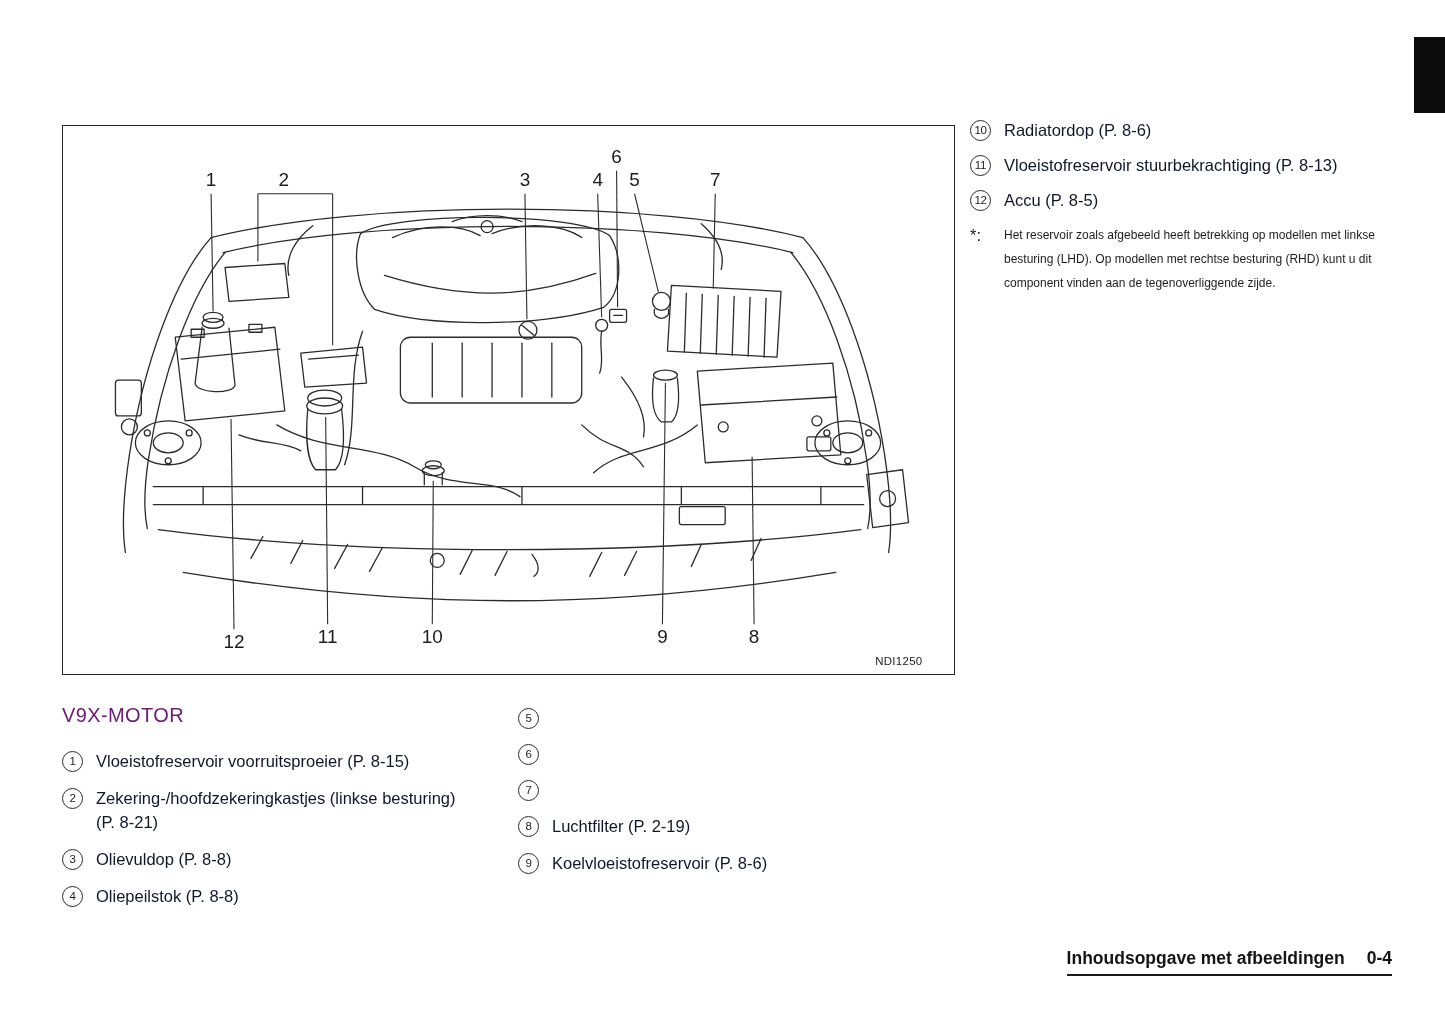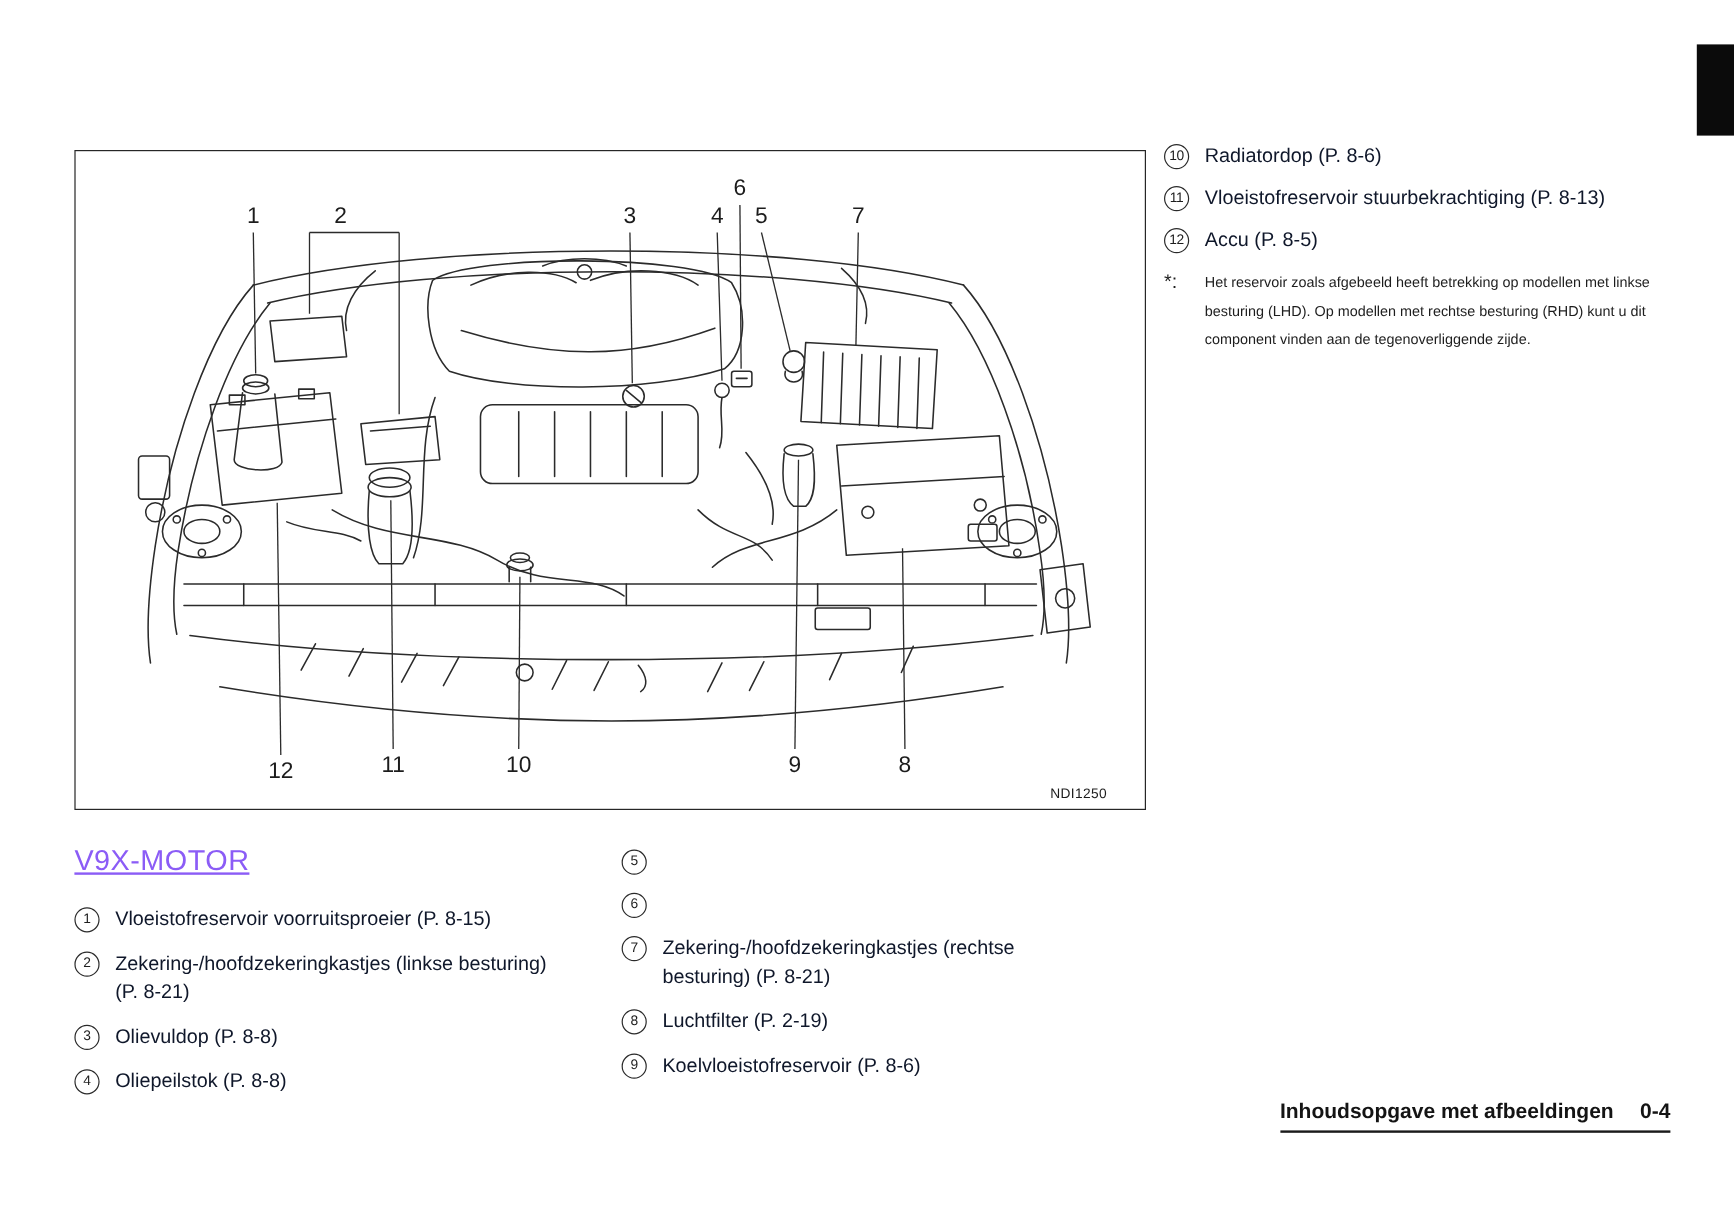--- a/index.html
+++ b/index.html
@@ -14,41 +14,41 @@
   .diagram-box {
     position:absolute; left:62px; top:125px; width:893px; height:550px;
     border:1.5px solid #262626; margin:0; box-sizing:border-box; background:#fff;
   }
   .diagram-box svg { display:block; width:100%; height:100%; }
 
   .right-legend { position:absolute; left:970px; top:118px; width:440px; }
   .legend-left  { position:absolute; left:62px;  top:704px; width:440px; }
   .legend-mid   { position:absolute; left:518px; top:706px; width:400px; }
 
-  .section-title { font-size:24px; font-weight:400; letter-spacing:0.4px; margin:0 0 22px 0; color:#8b5cf6;text-decoration:underline; }
+  .section-title { font-size:20px; font-weight:400; letter-spacing:0.4px; margin:0 0 22px 0; color:#701a75; }
 
   .legend-item { display:flex; align-items:flex-start; margin-bottom:13px; }
   .right-legend .legend-item { margin-bottom:11px; }
   .cnum {
     box-sizing:border-box; flex:0 0 21px; width:21px; height:21px;
     border:1.3px solid #2a2a2a; border-radius:50%;
     display:flex; align-items:center; justify-content:center;
     font-size:11.5px; line-height:1; margin:2px 13px 0 0; letter-spacing:-0.3px;
   }
   .item-text { font-size:16.5px; line-height:24px; color:#0f172a; }
   .legend-left .item-text  { max-width:380px; }
   .legend-mid  .item-text  { max-width:330px; }
   .right-legend .item-text { max-width:400px; }
 
   .footnote { display:flex; margin-top:2px; }
   .fn-marker { flex:0 0 34px; font-size:16.5px; line-height:24px; }
   .fn-text { font-size:12px; line-height:24px; max-width:386px; }
 
   .page-footer {
-    position:absolute; right:53px; top:916px;
+    position:absolute; right:53px; top:948px;
     display:flex; align-items:baseline; gap:22px;
     border-bottom:2px solid #1a1a1a; padding-bottom:5px;
   }
   .footer-title, .footer-page { font-weight:bold; font-size:17.5px; color:#141414; }
 </style>
 </head>
 <body>
 
 <div class="page">
 
@@ -255,21 +255,20 @@
 
   <section class="legend-mid">
     <div class="legend-item">
       <span class="cnum">5</span>
     </div>
     <div class="legend-item">
       <span class="cnum">6</span>
     </div>
     <div class="legend-item">
       <span class="cnum">7</span>
-      <span class="item-text">Zekering-/hoofdzekeringkastjes (rechtse besturing) (P. 8-21)</span>
     </div>
     <div class="legend-item">
       <span class="cnum">8</span>
       <span class="item-text">Luchtfilter (P. 2-19)</span>
     </div>
     <div class="legend-item">
       <span class="cnum">9</span>
       <span class="item-text">Koelvloeistofreservoir (P. 8-6)</span>
     </div>
   </section>

